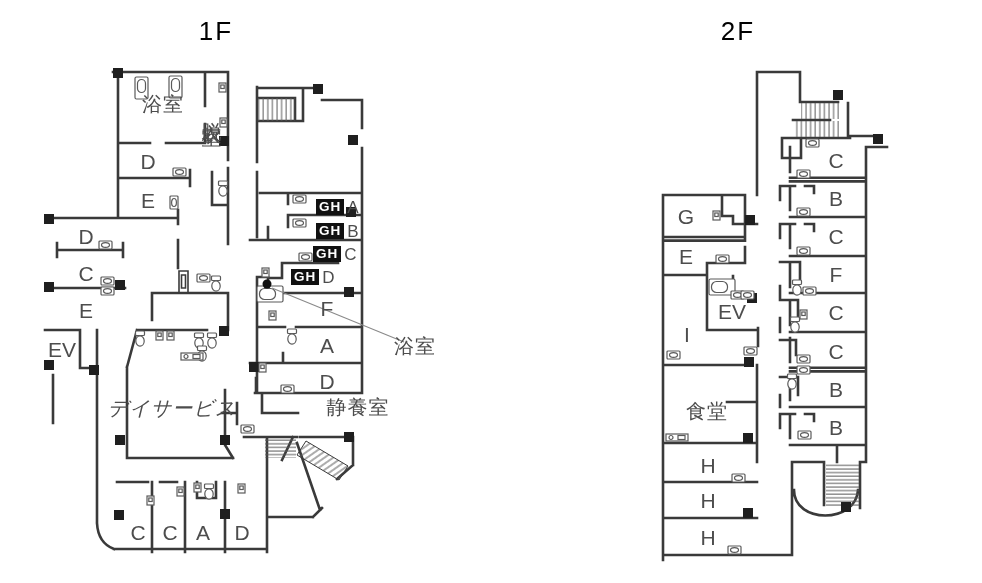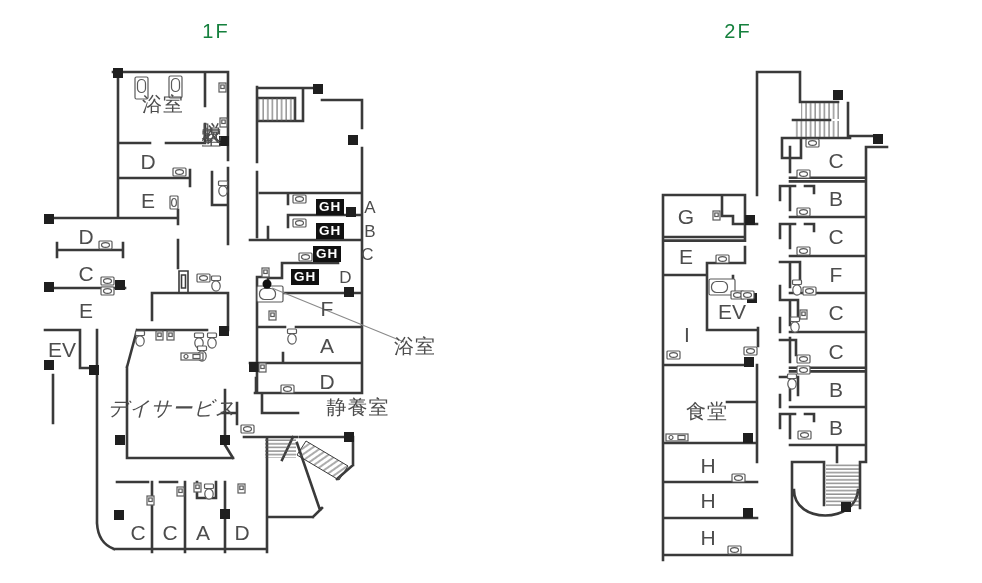--- a/index.html
+++ b/index.html
@@ -12,22 +12,22 @@
   .wall-thin{stroke:var(--wall,#3a3a3a);stroke-width:1.6;fill:none;}
   .fix{stroke:#5a5a5a;stroke-width:1.2;fill:#fff;}
   .cap{fill:#1f1f1f;}
   .lead{stroke:#8a8a8a;stroke-width:1.1;}
   .lbl{
     position:absolute;transform:translate(-50%,-50%);
     color:var(--label,#4d4d4d);font-size:21px;line-height:1;white-space:nowrap;
   }
   .jp{font-size:20px;letter-spacing:1px;}
   .vert{writing-mode:vertical-rl;text-orientation:upright;letter-spacing:2px;line-height:1;}
-  .title{font-size:20px;color:#15803d;letter-spacing:2px;}
-  .ghrow{position:absolute;display:flex;align-items:center;gap:20px;height:16px;}
+  .title{font-size:26px;color:#000000;letter-spacing:2px;}
+  .ghrow{position:absolute;display:flex;align-items:center;gap:3px;height:16px;}
   .ghb{
     background:var(--badge_bg,#111);color:var(--badge_text,#fff);
     font-size:13.5px;font-weight:bold;padding:1px 3px;line-height:1.1;letter-spacing:1px;
   }
   .ghl{color:#4d4d4d;font-size:17px;line-height:1;}
 </style>
 </head>
 <body>
 
 <div class="canvas">

